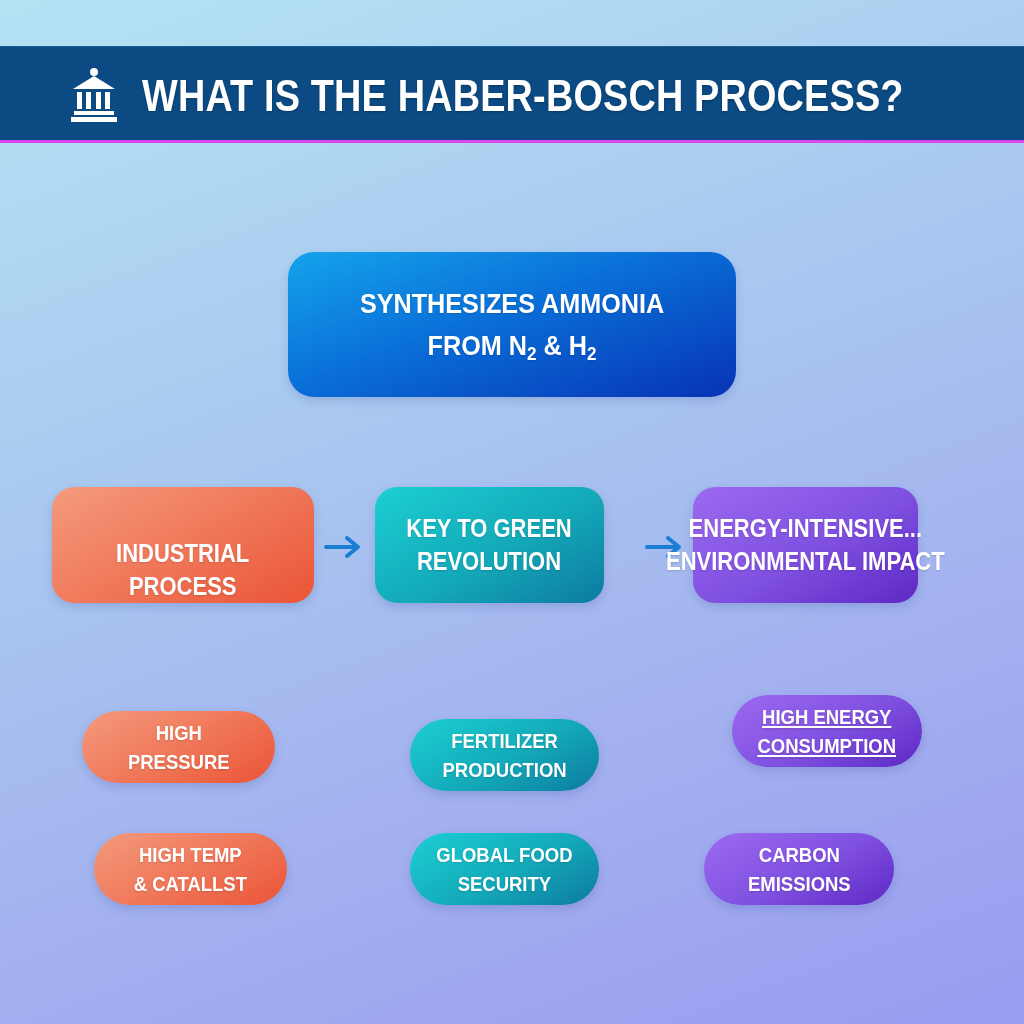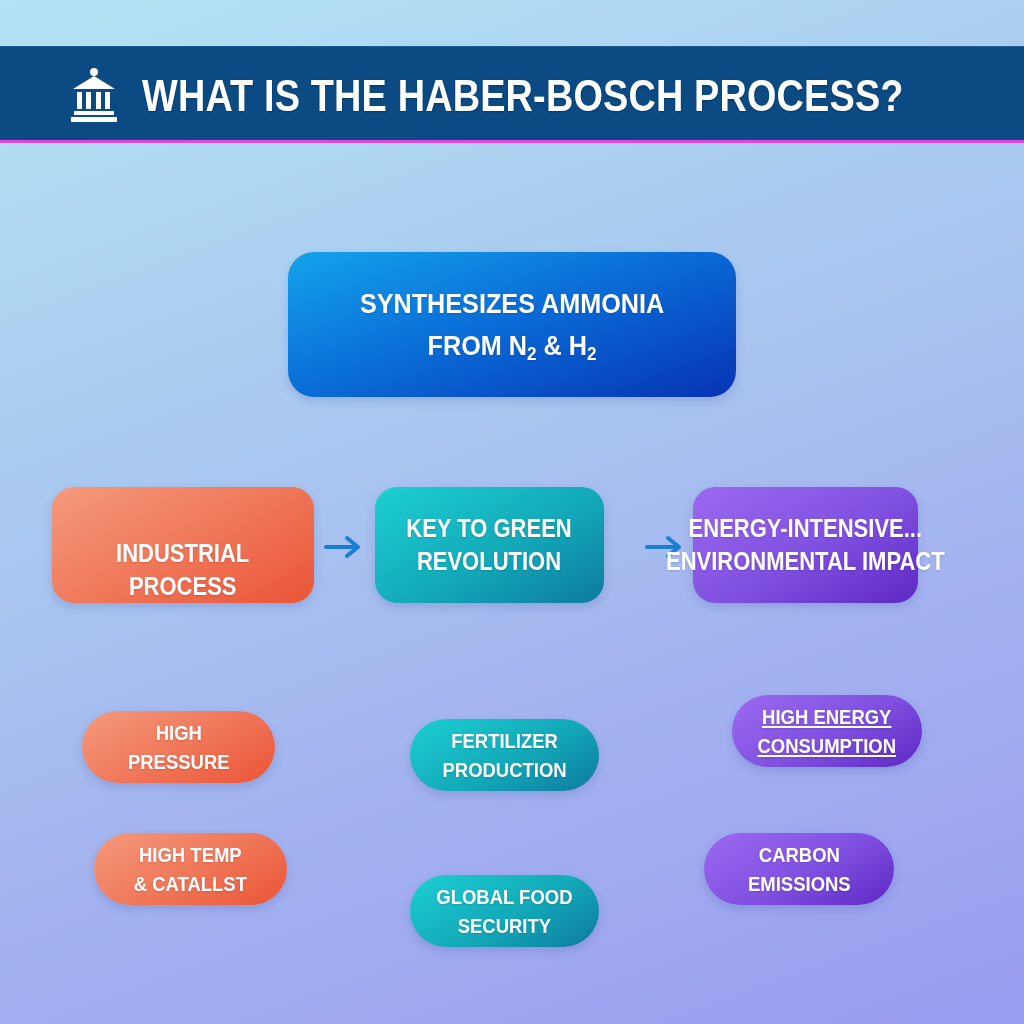--- a/index.html
+++ b/index.html
@@ -121,21 +121,21 @@
     <span class="box-text">&amp; CATALLST</span>
   </div>
 </div>
 
 <div class="box pill teal" style="left:410px; top:695px; width:189px;margin-top:24px;">
   <div>
     <span class="box-text">FERTILIZER</span>
     <span class="box-text">PRODUCTION</span>
   </div>
 </div>
-<div class="box pill teal" style="left:410px; top:875px; width:189px;">
+<div class="box pill teal" style="left:410px; top:833px; width:189px;">
   <div>
     <span class="box-text">GLOBAL FOOD</span>
     <span class="box-text">SECURITY</span>
   </div>
 </div>
 
 <div class="box pill purple" style="left:732px; top:695px; width:190px;text-decoration:underline;">
   <div>
     <span class="box-text">HIGH ENERGY</span>
     <span class="box-text">CONSUMPTION</span>

